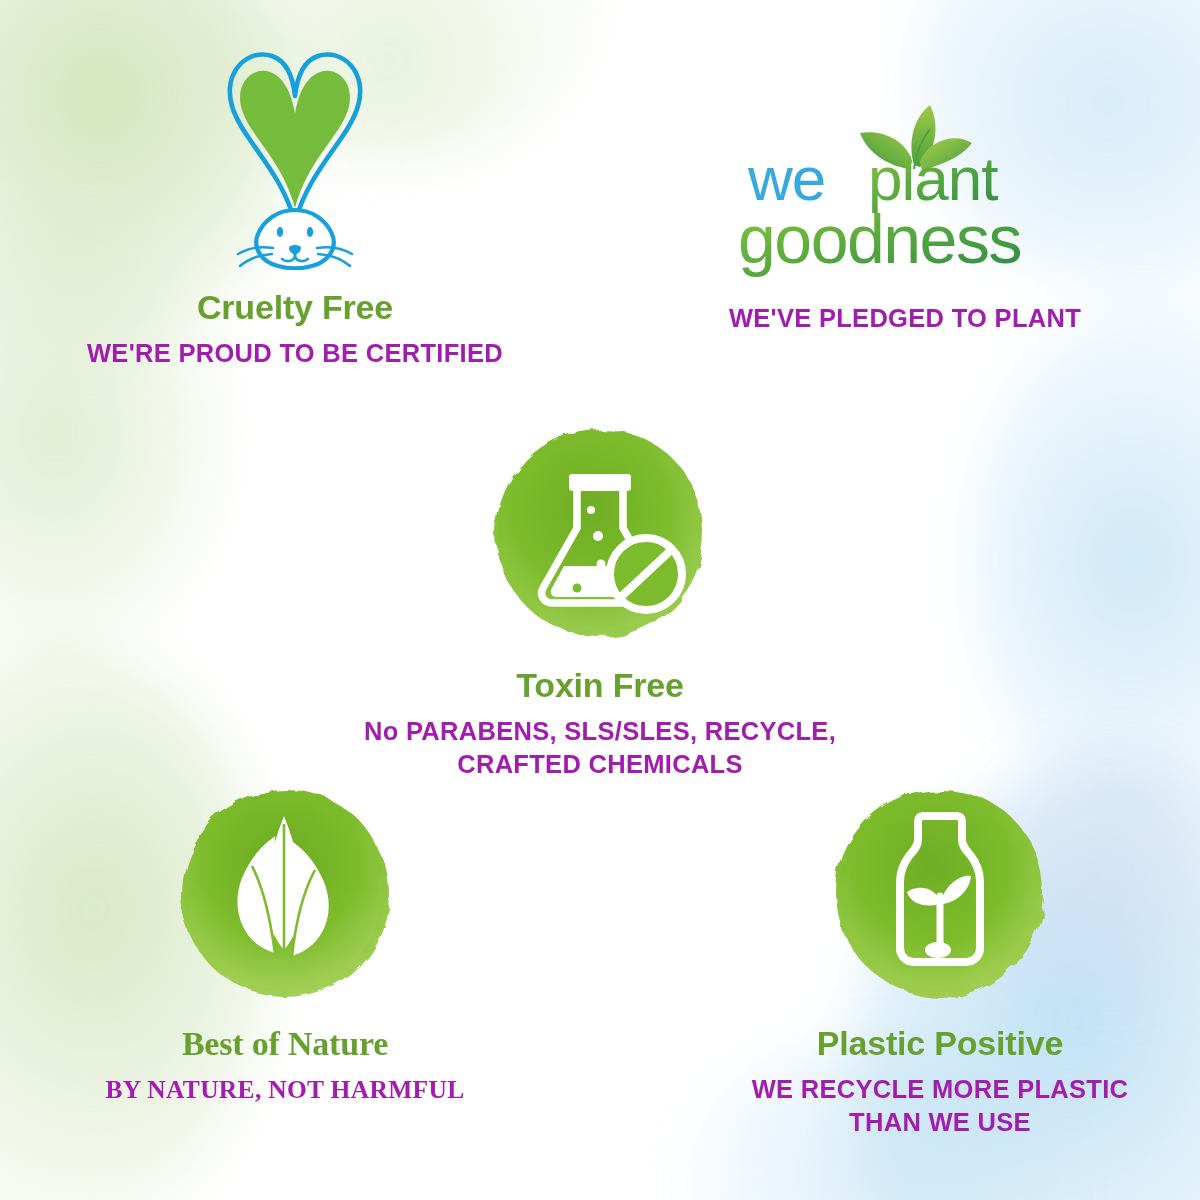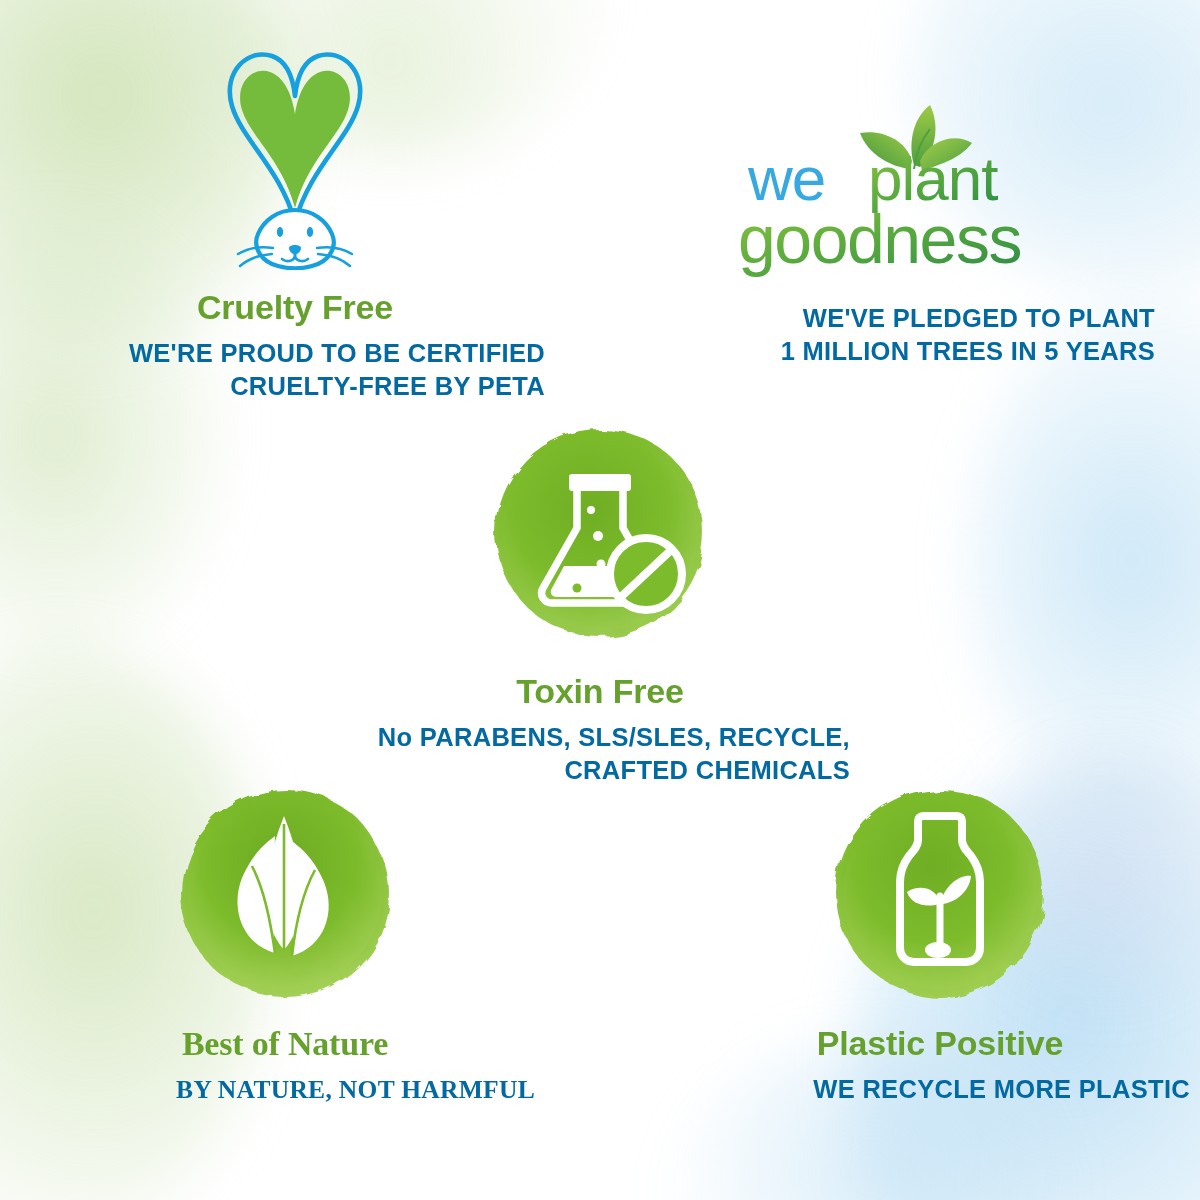--- a/index.html
+++ b/index.html
@@ -60,28 +60,27 @@
 
   .heading {
     color:#66A12E;
     font-size:34px;
     font-weight:bold;
     letter-spacing:-0.2px;
     line-height:1.05;
     white-space:nowrap;
   }
   .body-text {
-    color:#0369a1;
+    color:#a21caf;
     font-size:25.5px;
     font-weight:bold;
     letter-spacing:0.3px;
     line-height:1.30;
     margin-top:11px;
     white-space:nowrap;
-    text-align:right;
   }
 
   
   .badge { position:relative; width:230px; height:230px; margin:0 auto; }
   .badge svg { position:absolute; inset:0; width:100%; height:100%; }
 
   
   .bunny { width:210px; height:230px; margin:0 auto; }
 
   
@@ -127,21 +126,20 @@
         <path d="M82 214 C 69 215 58 219 50 226" fill="none" stroke="#16A0DE" stroke-width="2.5" stroke-linecap="round"></path>
 
         <path d="M127 208 C 140 206 152 208 162 214" fill="none" stroke="#16A0DE" stroke-width="2.5" stroke-linecap="round"></path>
         <path d="M128 214 C 141 215 152 219 160 226" fill="none" stroke="#16A0DE" stroke-width="2.5" stroke-linecap="round"></path>
       </svg>
     </div>
 
     <div class="heading" style="margin-top:20px;">Cruelty Free</div>
     <div class="body-text">
       <div>WE'RE PROUD TO BE CERTIFIED</div>
-      <div>CRUELTY-FREE BY PETA</div>
     </div>
   </div>
 
   <div class="block" style="left:655px; top:95px; width:500px;">
 
     <div class="wpg">
       <svg viewBox="0 0 330 185" xmlns="http://www.w3.org/2000/svg">
         <defs>
           <linearGradient id="gGreen" x1="0" y1="0" x2="1" y2="1">
             <stop offset="0%" stop-color="#8CC540"></stop>
@@ -170,21 +168,20 @@
         <text x="8" y="105" font-family="'Liberation Sans', sans-serif" font-size="62" fill="#38A9E0" letter-spacing="-1">we</text>
 
         <text x="128" y="105" font-family="'Liberation Sans', sans-serif" font-size="62" fill="url(#gGreen)" letter-spacing="-1">plant</text>
 
         <text x="-2" y="168" font-family="'Liberation Sans', sans-serif" font-size="68" fill="url(#gGreen)" letter-spacing="-1.5">goodness</text>
       </svg>
     </div>
 
     <div class="body-text" style="margin-top:22px;">
       <div>WE'VE PLEDGED TO PLANT</div>
-      <div>1 MILLION TREES IN 5 YEARS</div>
     </div>
   </div>
 
   <div class="block" style="left:350px; top:418px; width:500px;">
 
     <div class="badge">
       <svg viewBox="0 0 230 230" xmlns="http://www.w3.org/2000/svg">
         <defs>
           <radialGradient id="wcA" cx="45%" cy="38%" r="62%">
             <stop offset="0%" stop-color="#6FAE24"></stop>
@@ -209,21 +206,21 @@
         <circle cx="106" cy="92" r="4" fill="#ffffff"></circle>
         <circle cx="113" cy="118" r="5" fill="#ffffff"></circle>
         <circle cx="116" cy="146" r="4.5" fill="#ffffff"></circle>
         <circle cx="92" cy="170" r="4.5" fill="#7CBB2B"></circle>
 
         <circle cx="161" cy="156" r="36" fill="#7CBB2B" stroke="#ffffff" stroke-width="8"></circle>
         <line x1="138" y1="177" x2="184" y2="134" stroke="#ffffff" stroke-width="8" stroke-linecap="round"></line>
       </svg>
     </div>
 
-    <div class="heading" style="margin-top:26px;">Toxin Free</div>
+    <div class="heading" style="margin-top:20px;">Toxin Free</div>
     <div class="body-text">
       <div>No PARABENS, SLS/SLES, RECYCLE,</div>
       <div>CRAFTED CHEMICALS</div>
     </div>
   </div>
 
   <div class="block" style="left:35px; top:778px; width:500px;font-family:Liberation Serif, serif;">
 
     <div class="badge">
       <svg viewBox="0 0 230 230" xmlns="http://www.w3.org/2000/svg">
@@ -288,16 +285,17 @@
 
         <path d="M117 120 C 122 106 136 96 146 98 C 145 112 132 124 118 126 Z" fill="#ffffff"></path>
 
         <ellipse cx="113" cy="172" rx="13" ry="8" fill="#ffffff"></ellipse>
       </svg>
     </div>
 
     <div class="heading" style="margin-top:18px;">Plastic Positive</div>
     <div class="body-text">
       <div>WE RECYCLE MORE PLASTIC</div>
+      <div>THAN WE USE</div>
     </div>
   </div>
 
 </div>
 
 </body></html>

